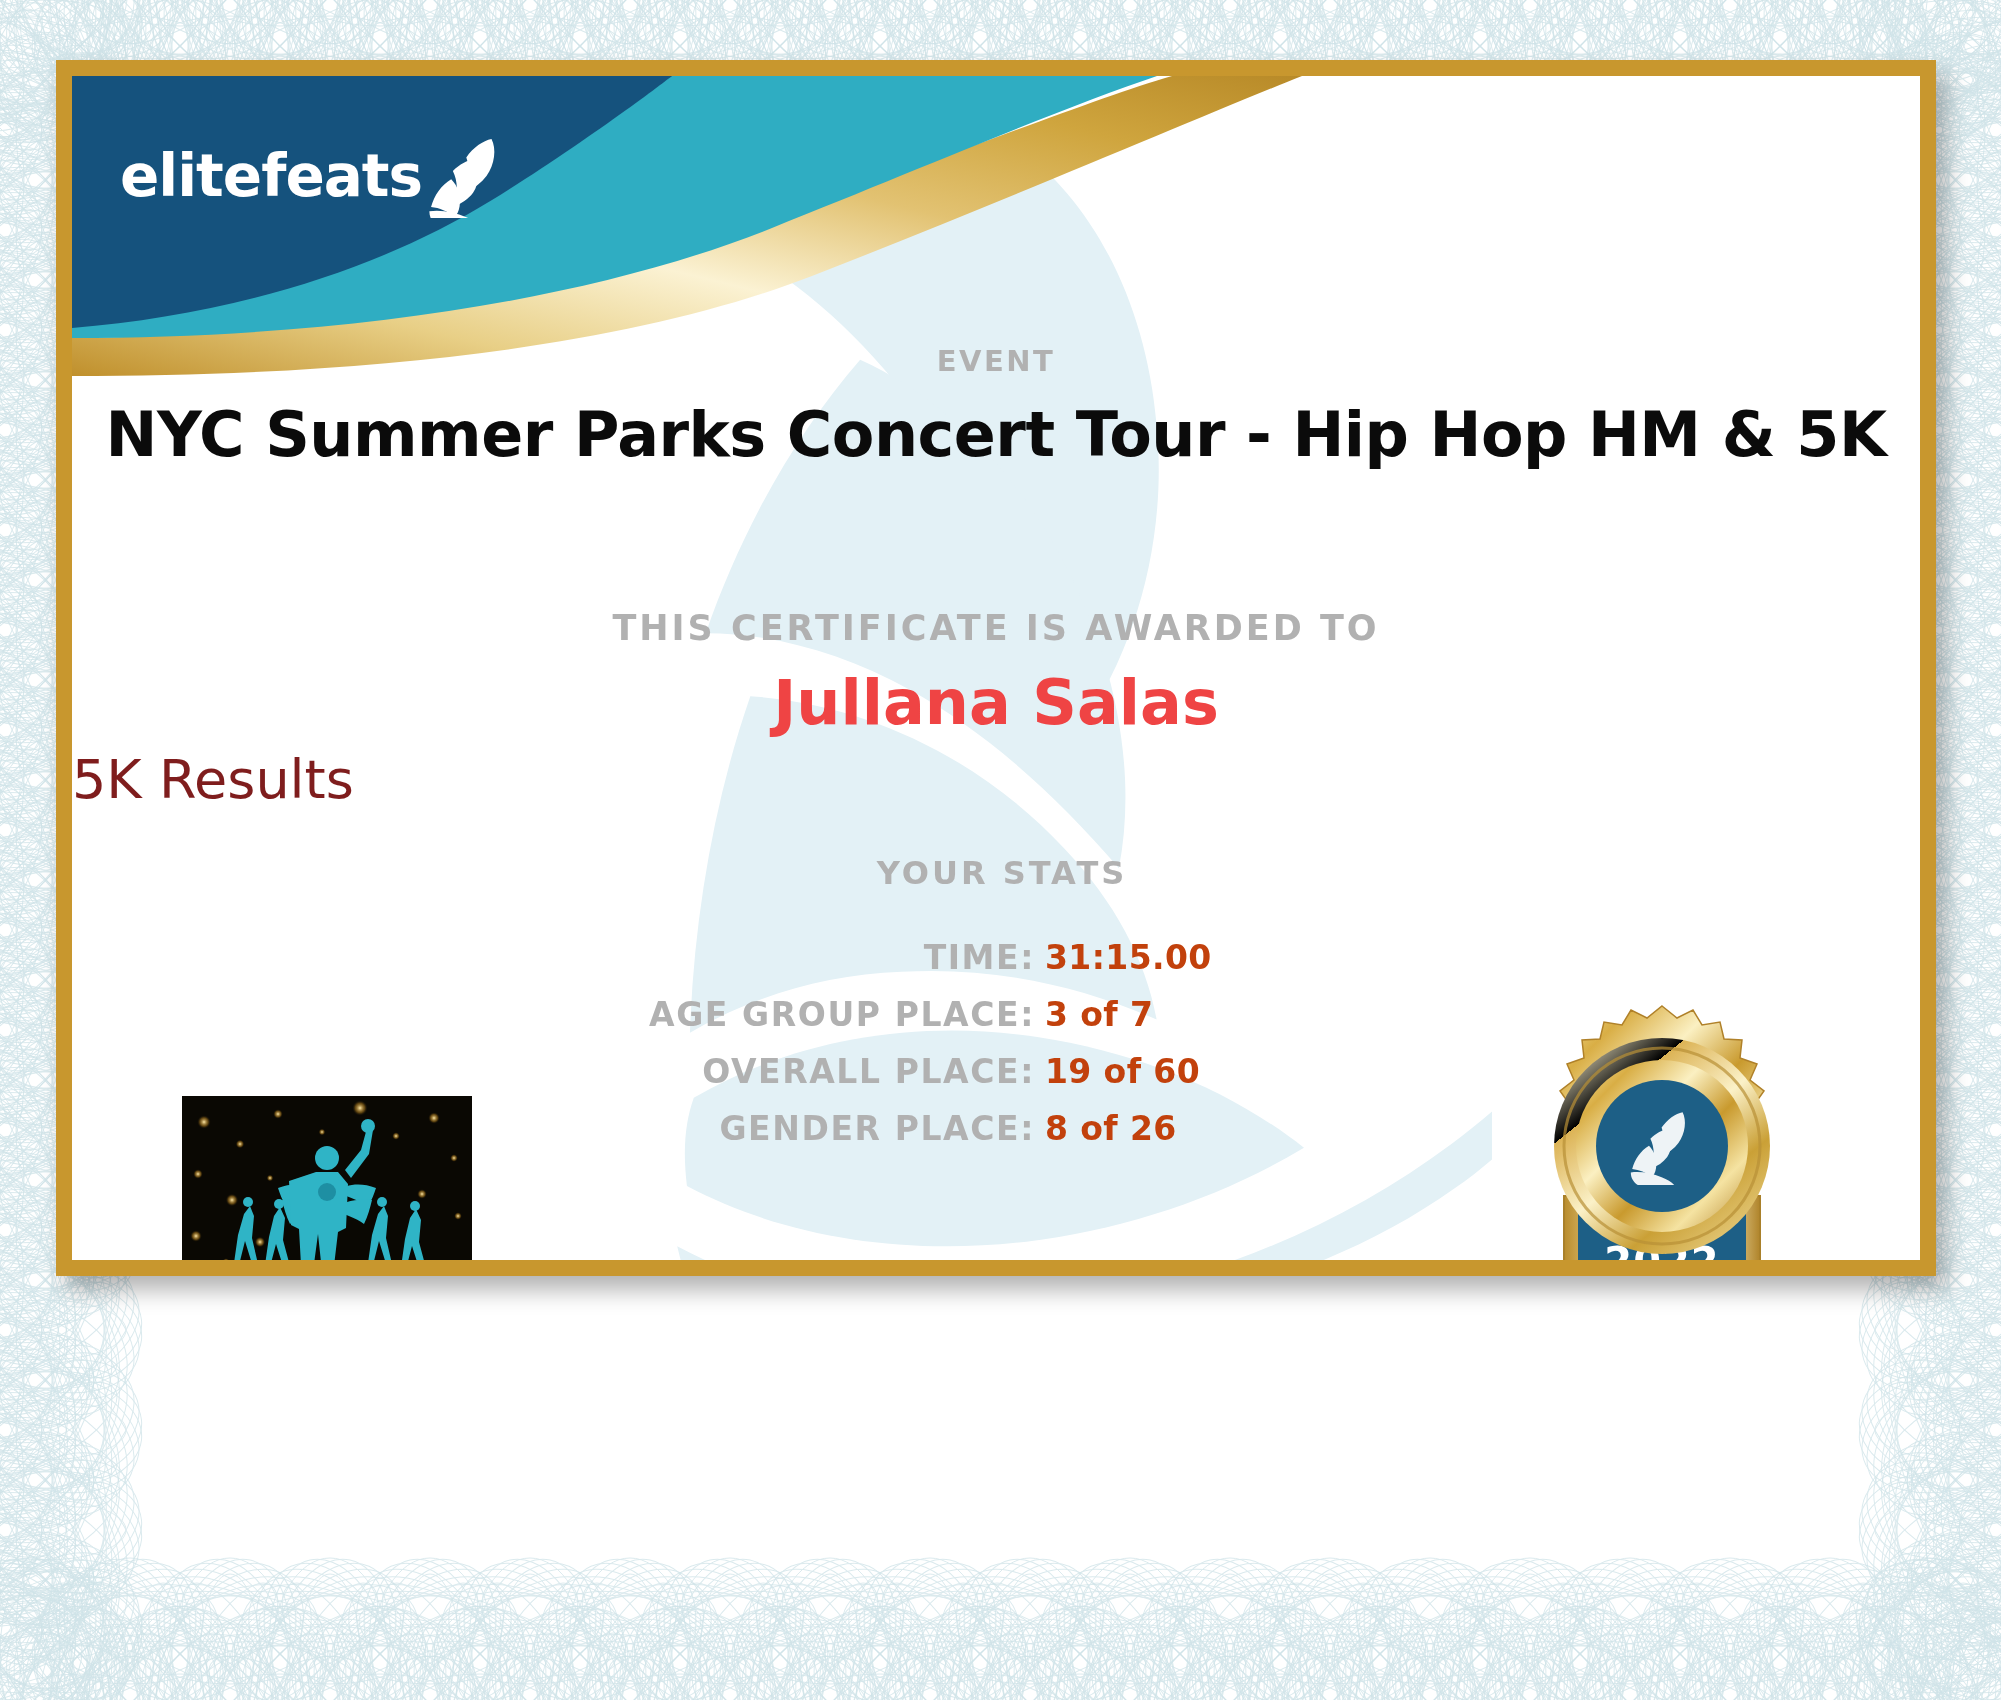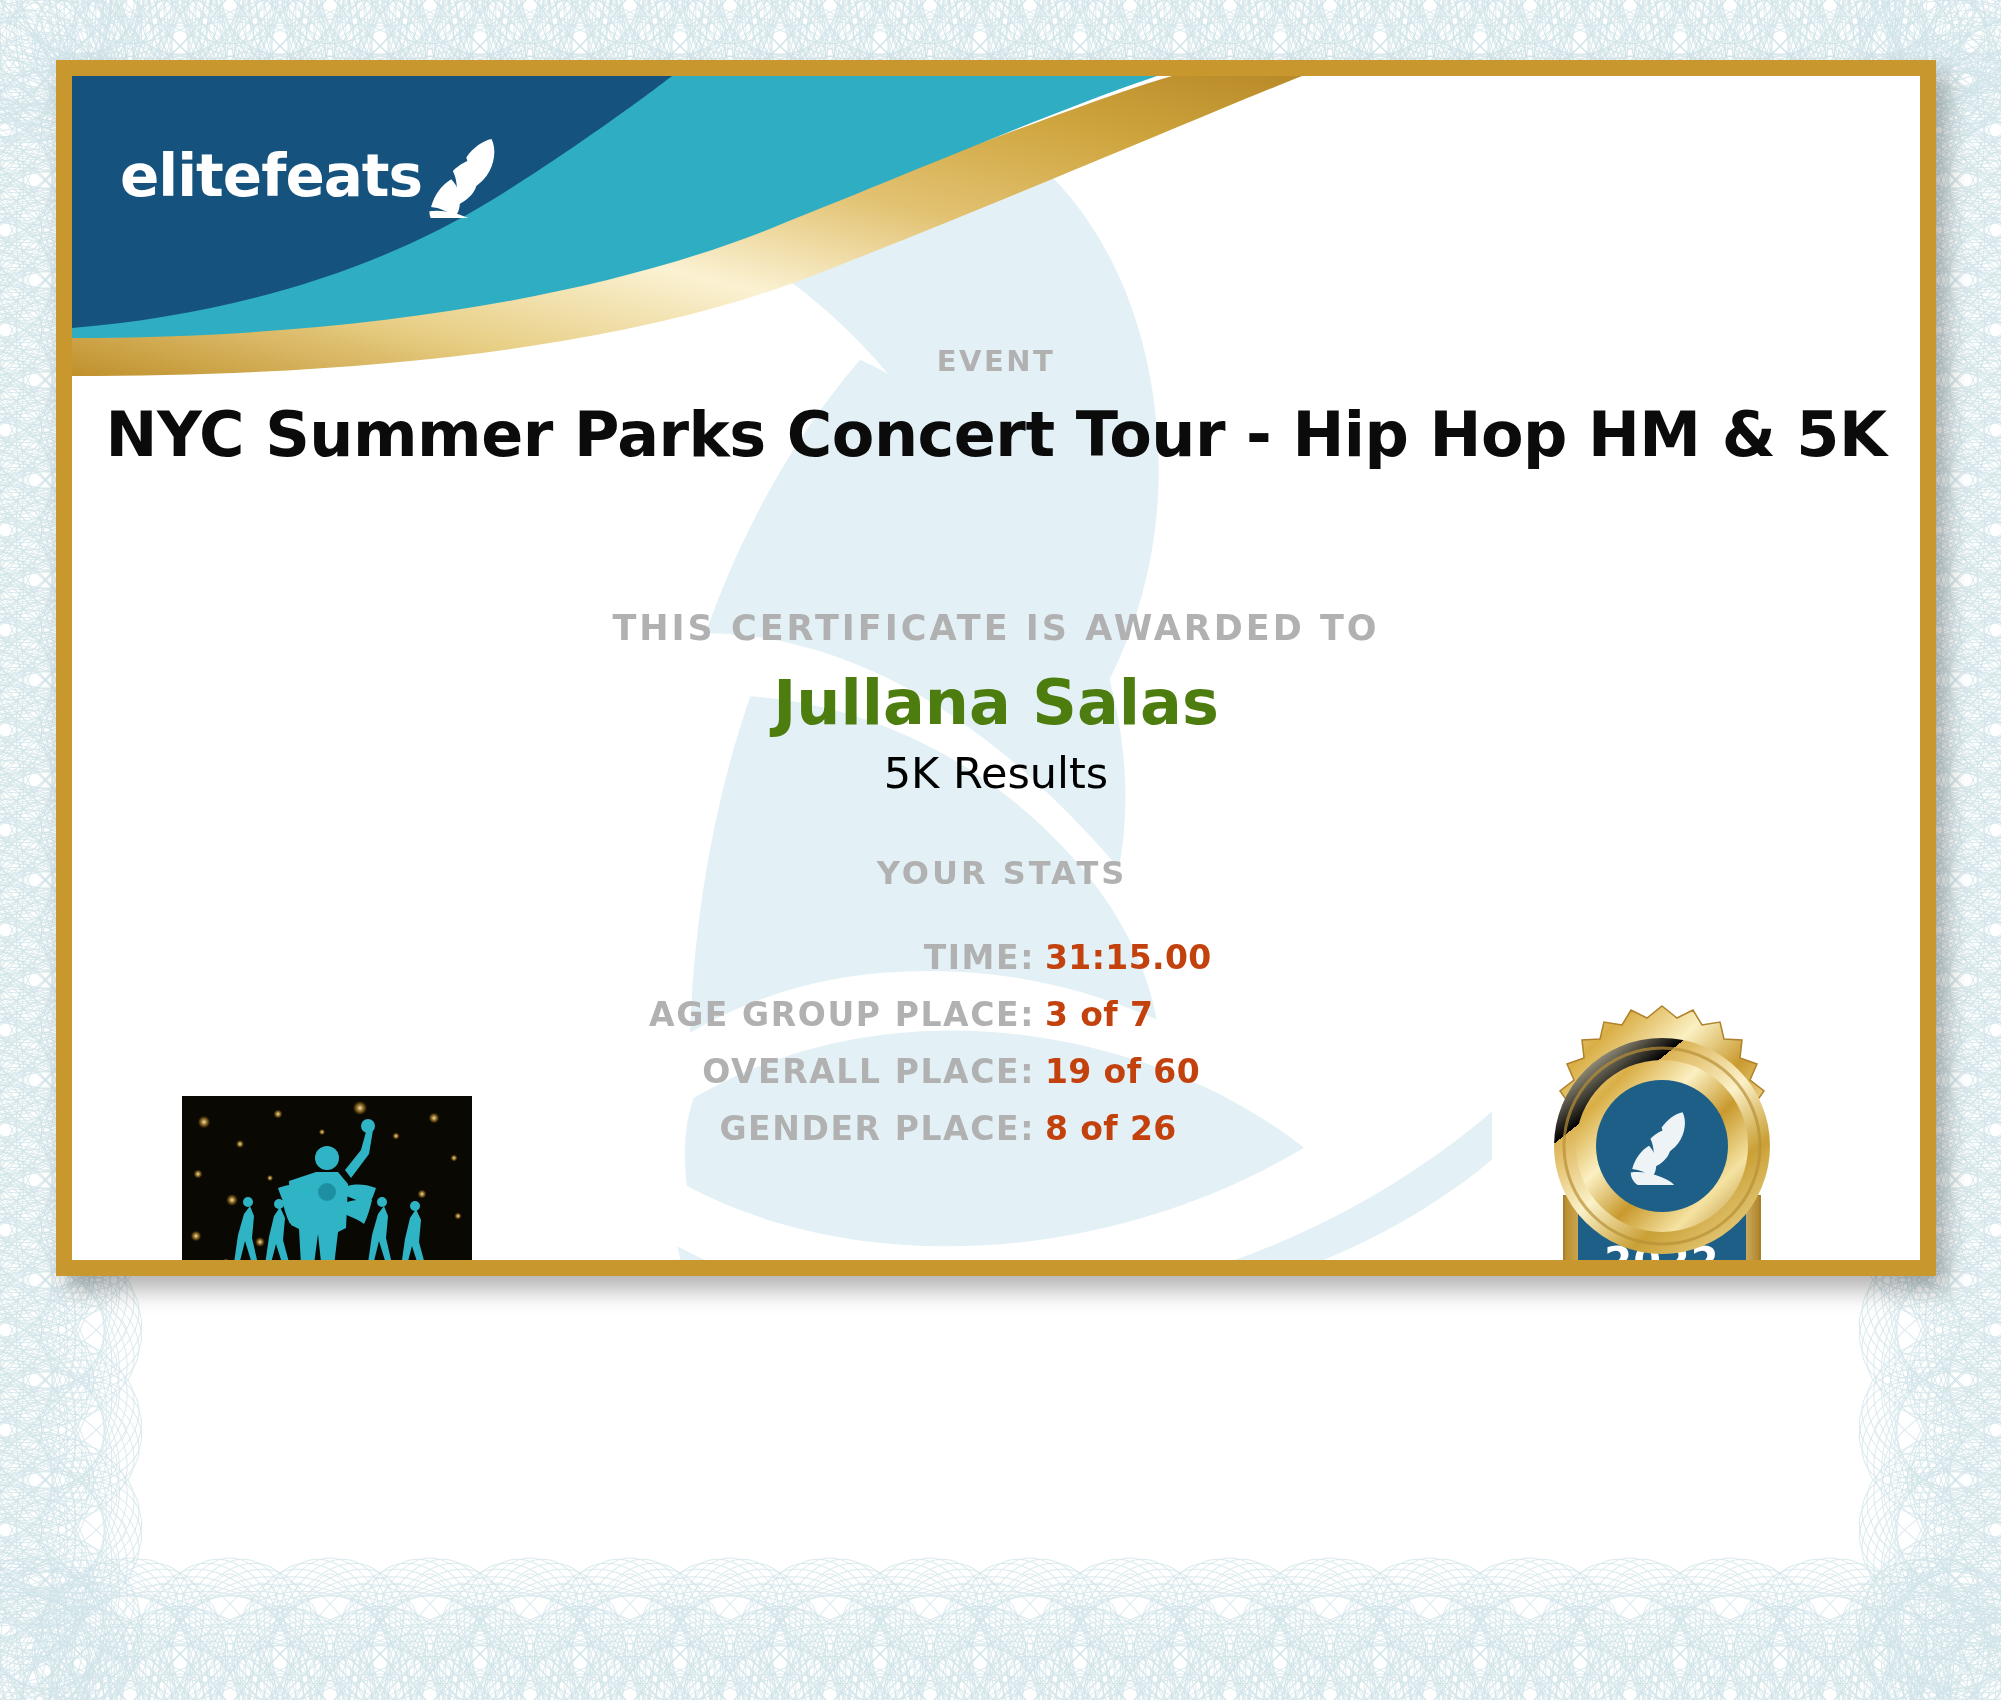--- a/index.html
+++ b/index.html
@@ -112,31 +112,30 @@
   .awarded-label {
     position: absolute;
     left: 0; right: 0; top: 532px;
     font-size: 35px;
     letter-spacing: 3px;
   }
   .awardee-name {
     position: absolute;
     left: 0; right: 0; top: 590px;
     text-align: center;
-    color: #4d7c0f;
+    color: #ef4444;
     font-size: 62px;
     font-weight: 700;
     font-family: "DejaVu Sans", sans-serif;
   }
   .awardee-sub {
     position: absolute;
     left: 0; right: 0; top: 672px;
-    text-align: center;
-    color: #000000;
-    font-size: 43px;
+    color: #7f1d1d;
+    font-size: 54px;
     font-weight: 400;
     font-family: "DejaVu Sans", sans-serif;
   }
 
   .stats-label {
     position: absolute;
     left: 12px; right: 0; top: 778px;
     font-size: 32px;
     letter-spacing: 3px;
   }

